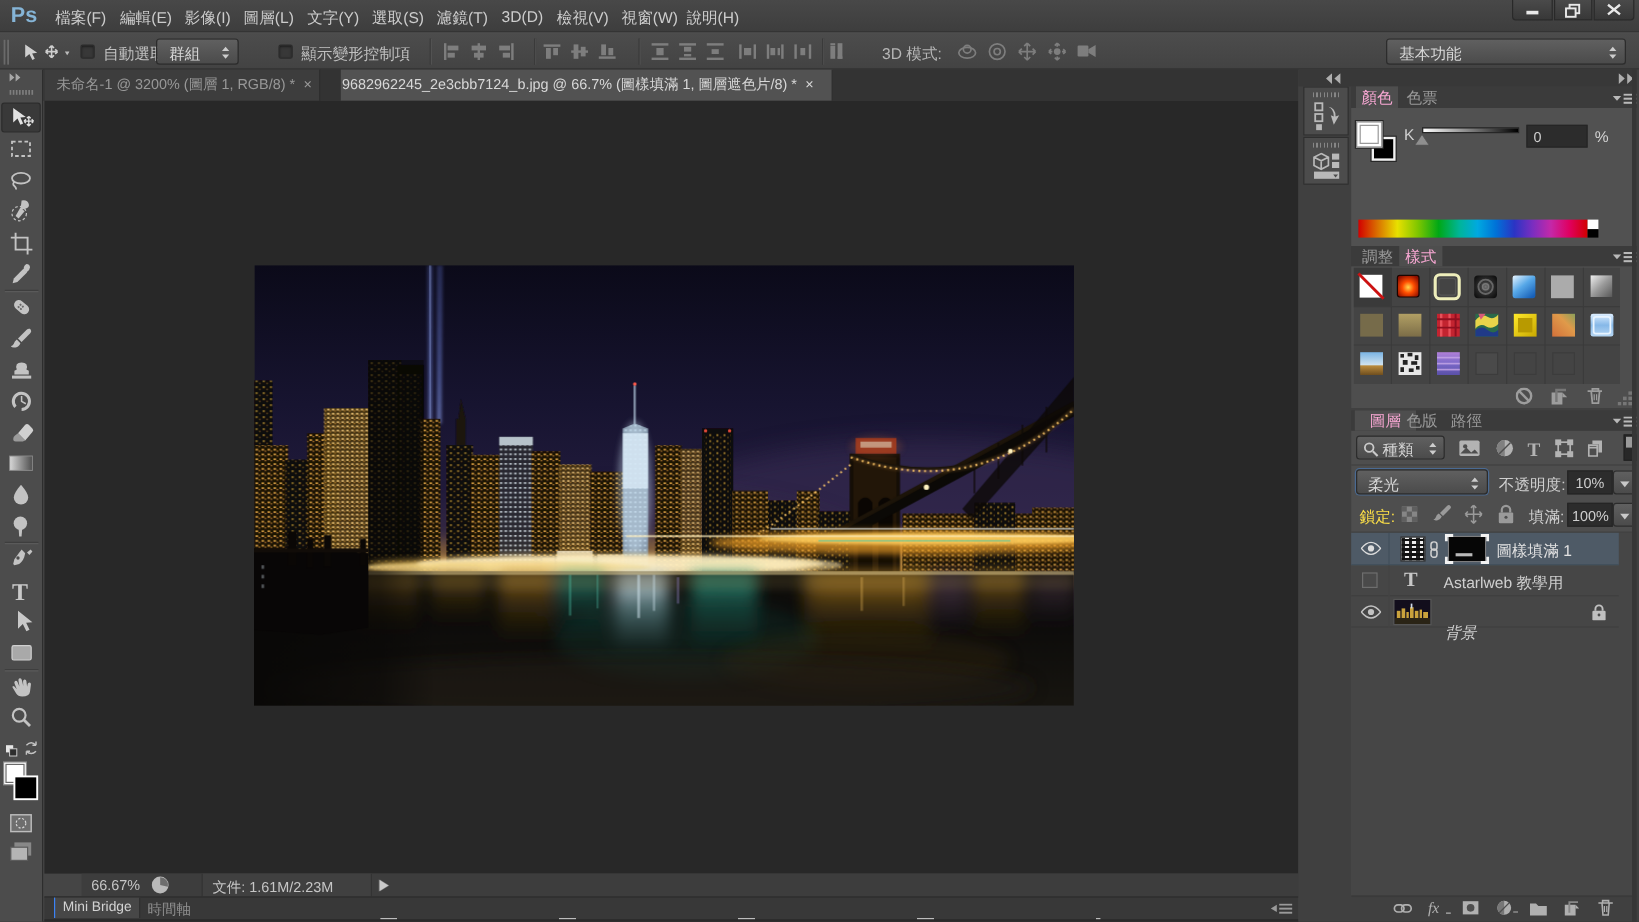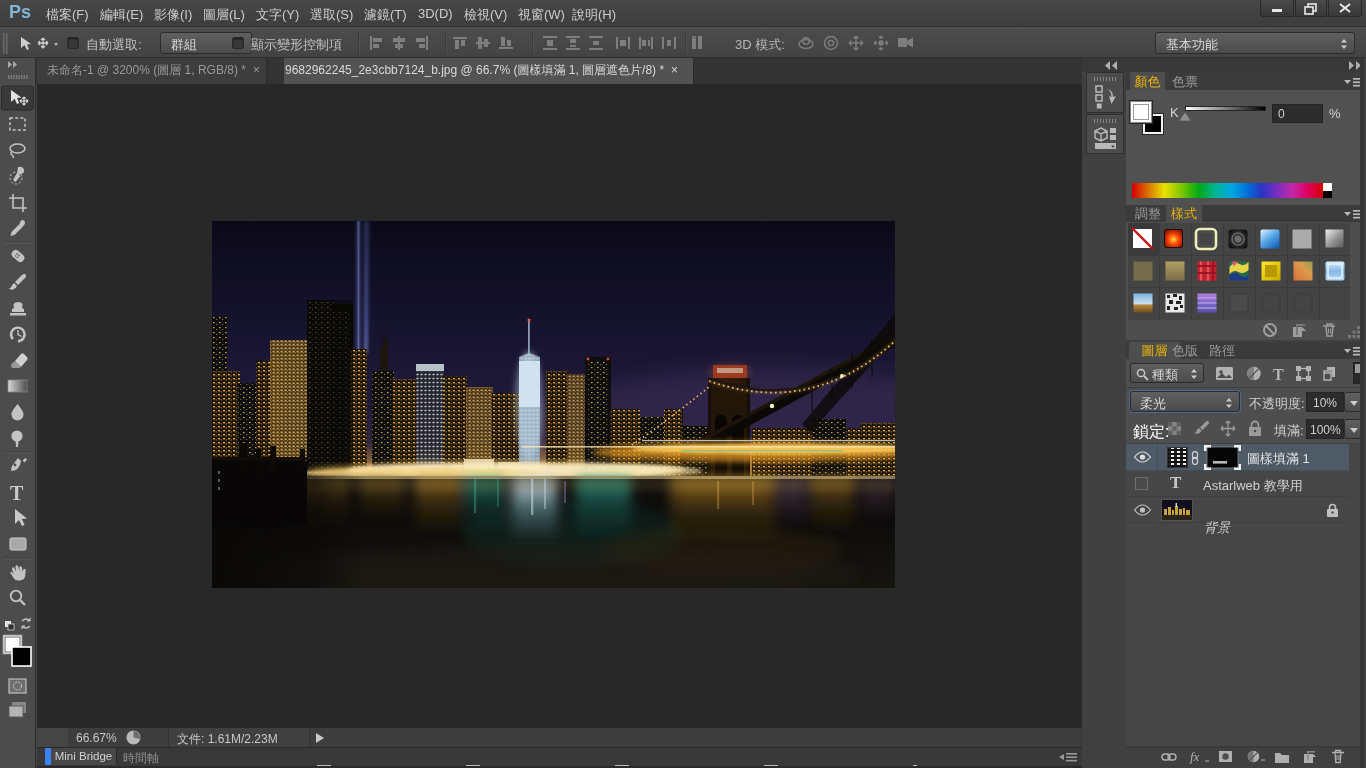--- a/index.html
+++ b/index.html
@@ -34,21 +34,21 @@
 #statusbar { left:37px; top:728px; width:1045px; height:19px; background:#3d3d3d; color:#c6c6c6; font-size:12px;margin-left:31px; }
 #minibar { left:37px; top:747px; width:1045px; height:21px; background:#383838; color:#8f8f8f; font-size:12px; border-top:1px solid #2b2b2b; }
 #minibar:after { content:""; position:absolute; left:0; bottom:0; width:1045px; height:2px; background:#2a2a2a; }
 
 #dock { left:1082px; top:58px; width:284px; height:710px; background:#404040; }
 .ncbox { position:absolute; left:4px; width:38px; background:#4c4c4c; border:1px solid #2f2f2f; }
 .grips { position:absolute; height:4px; background-image:repeating-linear-gradient(90deg,#868686 0,#868686 1px,transparent 1px,transparent 3px); }
 #mainpanels { position:absolute; left:44px; top:14px; width:240px; height:696px; }
 .ptabs { position:absolute; left:0; width:240px; background:#3b3b3b; }
 .ptab { position:absolute; height:100%; font-size:13px; color:#999999; text-align:center; }
-.ptab.active { background:#4e4e4e; color:#eab308; }
+.ptab.active { background:#4e4e4e; color:#f9a8d4; }
 .pmenuicon { position:absolute; width:22px; height:11px; }
 .pbody { position:absolute; left:0; width:240px; background:#4e4e4e; }
 .numfield { position:absolute; background:#2c2c2c; border:1px solid #252525; color:#cfcfcf; font-size:12px; }
 </style>
 </head>
 <body>
 <div id="app">
 
   <div id="menubar" class="abs">
     <div id="pslogo" class="abs">Ps</div>
@@ -86,21 +86,21 @@
       </svg>
     <svg class="abs" style="left:18px; top:7px;" width="40" height="18">
       <path d="M3 2 L3 13 L6.5 10 L9 15 L11 14 L8.8 9.5 L13 9 Z" fill="#cfcfcf"></path>
       <g stroke="#cfcfcf" stroke-width="1.3" fill="none">
           <path d="M20 8 h10 M25 3 v10 M20 8 l2-2 M20 8 l2 2 M30 8 l-2-2 M30 8 l-2 2 M25 3 l-2 2 M25 3 l2 2 M25 13 l-2-2 M25 13 l2-2"></path>
         </g>
       <path d="M36 8 l4 0 l-2 3 z" fill="#bbbbbb"></path>
     </svg>
     <div class="checkbox" style="left:67px; top:9px;"></div>
     <span class="abs" style="left:86px; top:8px;">自動選取:</span>
-    <div class="dropdown" style="left:160px; top:4px; width:92px; height:22px;">
+    <div class="dropdown" style="left:130px; top:4px; width:69px; height:22px;">
       <span class="abs" style="left:10px; top:3px;">群組</span>
       <svg class="abs" style="right:6px; top:5px;" width="8" height="12">
           <path d="M1 4.5 L4 1 L7 4.5 Z M1 7.5 L4 11 L7 7.5 Z" fill="#cccccc"></path>
         </svg>
     </div>
     <div class="checkbox" style="left:232px; top:9px;"></div>
     <span class="abs" style="left:251px; top:8px;">顯示變形控制項</span>
     <div class="osep" style="left:358px;"></div>
 
     <svg class="abs" style="left:0; top:0;" width="1140" height="31">
@@ -610,21 +610,21 @@
         <circle cx="7.5" cy="7.5" r="7" fill="#b9b9b9"></circle>
         <path d="M7.5 7.5 L7.5 1 A6.5 6.5 0 0 1 13.9 8.9 Z" fill="#6d6d6d"></path>
       </svg>
     <div class="abs" style="left:100px; top:0; width:142px; height:19px; background:#404040; border-left:1px solid #333; border-right:1px solid #333;"></div>
     <span class="abs" style="left:109px; top:3px;">文件: 1.61M/2.23M</span>
     <svg class="abs" style="left:246px; top:4px;" width="12" height="12">
         <path d="M2 1 L10 6 L2 11 Z" fill="#c9c9c9"></path>
       </svg>
   </div>
   <div id="minibar" class="abs">
-    <div class="abs" style="left:8px; top:0; width:72px; height:17px; background:#474747; border-left:6px solid #3b82f6; border-right:1px solid #2b2b2b; color:#d2d2d2; text-align:center; line-height:16px; font-size:11.5px;">Mini Bridge</div>
+    <div class="abs" style="left:8px; top:0; width:72px; height:17px; background:#474747; border-left:1px solid #3b82f6; border-right:1px solid #2b2b2b; color:#d2d2d2; text-align:center; line-height:16px; font-size:11.5px;">Mini Bridge</div>
     <span class="abs" style="left:86px; top:2px;">時間軸</span>
     <svg class="abs" style="left:1022px; top:5px;" width="18" height="9">
         <path d="M0 4 l5-3 v6 z" fill="#9a9a9a"></path>
         <g fill="#9a9a9a">
           <rect x="7" y="0" width="11" height="1.6"></rect>
           <rect x="7" y="3.4" width="11" height="1.6"></rect>
           <rect x="7" y="6.8" width="11" height="1.6"></rect>
         </g>
       </svg>
     <div class="abs" style="left:280px; top:17px; width:600px; height:2px; background-image:repeating-linear-gradient(90deg,#bdbdbd 0,#bdbdbd 14px,transparent 14px,transparent 149px);"></div>
@@ -920,21 +920,21 @@
             </svg>
         </div>
         <span class="abs" style="left:123px; top:36px; color:#cfcfcf; font-size:13px;">不透明度:</span>
         <div class="numfield" style="left:180px; top:33px; width:38px; height:20px; padding:3px 0 0 6px;">10%</div>
         <div class="dropdown" style="left:218px; top:33px; width:19px; height:20px;">
             <svg class="abs" style="left:5px; top:8px;" width="9" height="6">
               <path d="M0 0 L8 0 L4 5 Z" fill="#c9c9c9"></path>
             </svg>
           </div>
 
-        <span class="abs" style="left:7px; top:63px; color:#ffffff; font-size:16px;">鎖定:</span>
+        <span class="abs" style="left:7px; top:63px; color:#fde047; font-size:13px;">鎖定:</span>
         <svg class="abs" style="left:42px; top:61px;" width="100" height="18">
           <g fill="#9a9a9a">
               <rect x="0" y="2" width="13" height="13" fill="#868686"></rect>
               <g fill="#5f5f5f">
                 <rect x="0" y="2" width="4.3" height="4.3"></rect>
                 <rect x="8.6" y="2" width="4.3" height="4.3"></rect>
                 <rect x="4.3" y="6.3" width="4.3" height="4.3"></rect>
                 <rect x="0" y="10.6" width="4.3" height="4.3"></rect>
                 <rect x="8.6" y="10.6" width="4.3" height="4.3"></rect>
               </g>

